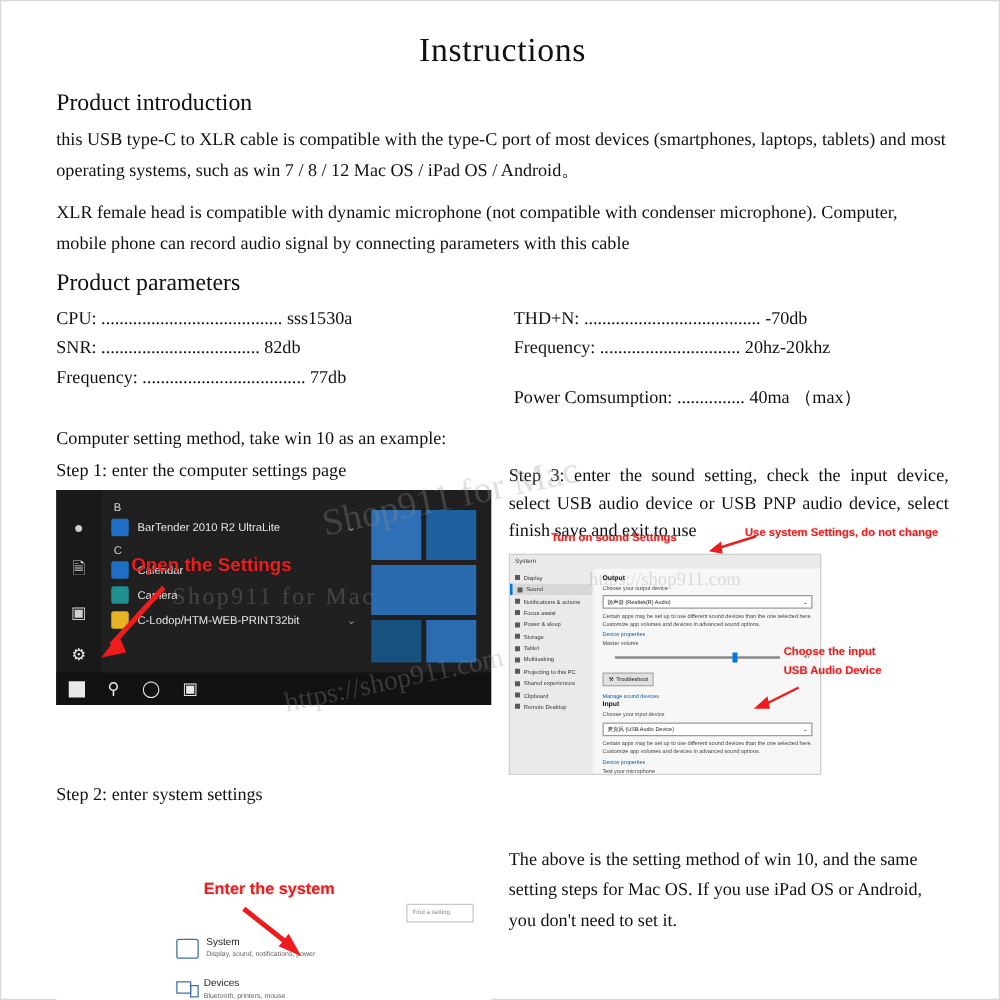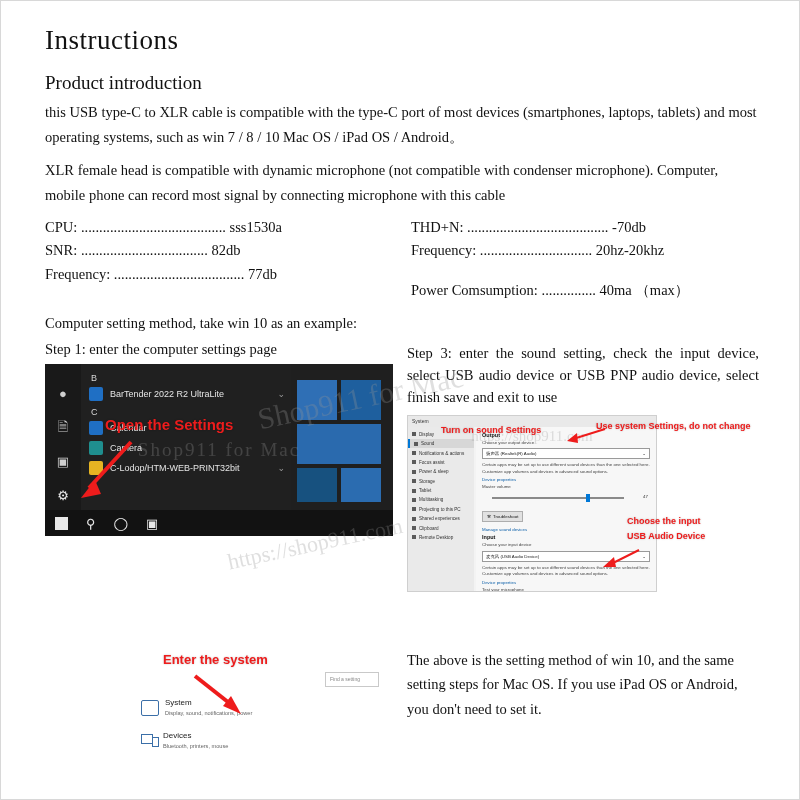--- a/index.html
+++ b/index.html
@@ -16,20 +16,21 @@
   }
   .page {
     position: relative;
     width: 800px;
     height: 800px;
     box-sizing: border-box;
     border: 1px solid #d8d8d8;
     padding: 18px 40px 10px 44px;
   }
   .title {
+    text-align: center;
     font-size: 27px;
     font-weight: 400;
     letter-spacing: 0.5px;
     margin: 6px 0 16px 0;
   }
   .h2 {
     font-size: 19px;
     font-weight: 400;
     margin: 4px 0 6px 0;
   }
@@ -207,23 +208,24 @@
   }
 </style>
 </head>
 <body>
 
 <div class="page">
 
   <div class="title">Instructions</div>
 
   <div class="h2">Product introduction</div>
-  <div class="para">this USB type-C to XLR cable is compatible with the type-C port of most devices (smartphones, laptops, tablets) and most operating systems, such as win 7 / 8 / 10 Mac OS / iPad OS / Android。</div>
-  <div class="para">XLR female head is compatible with dynamic microphone (not compatible with condenser microphone). Computer, mobile phone can record most signal by connecting microphone with this cable</div>
-
+  <div class="para">this USB type-C to XLR cable is compatible with the type-C port of most devices (smartphones, laptops, tablets) and most operating systems, such as win 7 / 8 / 12 Mac OS / iPad OS / Android。</div>
+  <div class="para">XLR female head is compatible with dynamic microphone (not compatible with condenser microphone). Computer, mobile phone can record audio signal by connecting parameters with this cable</div>
+
+  <div class="h2">Product parameters</div>
 
   <div class="params">
     <div class="col">
       <div class="param-row">
         <span>CPU:</span>
         <span class="dots">........................................</span>
         <span>sss1530a</span>
       </div>
       <div class="param-row">
         <span>SNR:</span>
@@ -267,21 +269,21 @@
           <div class="rail-ico">🗎</div>
           <div class="rail-ico">▣</div>
           <div class="rail-ico gear">⚙</div>
           <div class="rail-ico">⏻</div>
         </div>
 
         <div class="applist">
           <div class="alpha">B</div>
           <div class="appitem">
             <span class="appico blue2"></span>
-            <span class="apptext">BarTender 2022 R2 UltraLite</span>
+            <span class="apptext">BarTender 2010 R2 UltraLite</span>
             <span style="margin-left:auto;padding-right:6px;color:#9a9a9a;">⌄</span>
           </div>
           <div class="alpha">C</div>
           <div class="appitem">
             <span class="appico blue2"></span>
             <span class="apptext">Calendar</span>
           </div>
           <div class="appitem">
             <span class="appico teal"></span>
             <span class="apptext">Camera</span>
@@ -419,20 +421,21 @@
       </svg>
       <svg style="position:absolute; left:596px; top:543px;" width="46" height="26">
         <path d="M42 6 L14 20" stroke="#ee1c1c" stroke-width="2" fill="none"></path>
         <path d="M6 23 L17 13 L19 23 Z" fill="#ee1c1c"></path>
       </svg>
     </div>
   </div>
 
   <div class="bottom">
     <div class="bottom-left">
+      <div class="step-label">Step 2: enter system settings</div>
 
       <div class="settings-shot">
         <div class="st-search">Find a setting</div>
 
         <div class="st-grid">
           <div class="st-cell">
             <span class="st-ico"></span>
             <span class="st-cellbody">
               <span class="st-name">System</span>
               <span class="st-desc">Display, sound, notifications, power</span>

